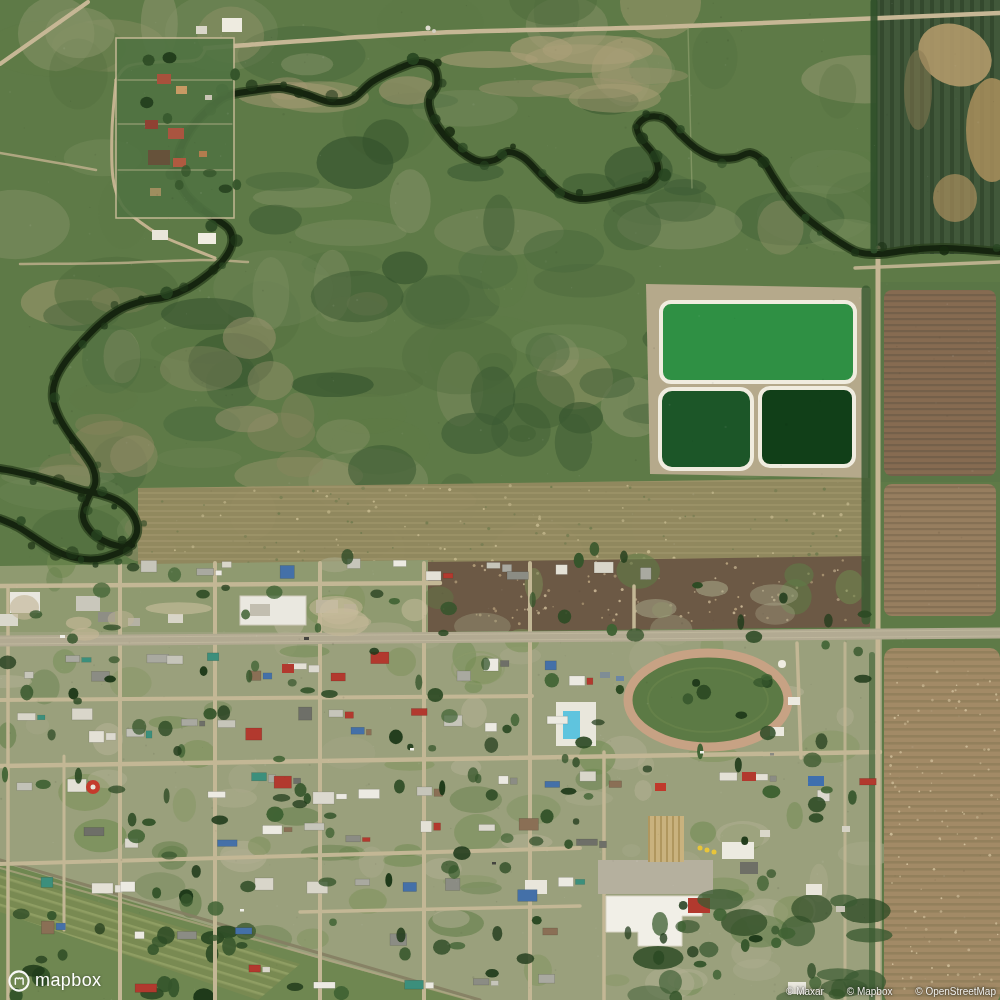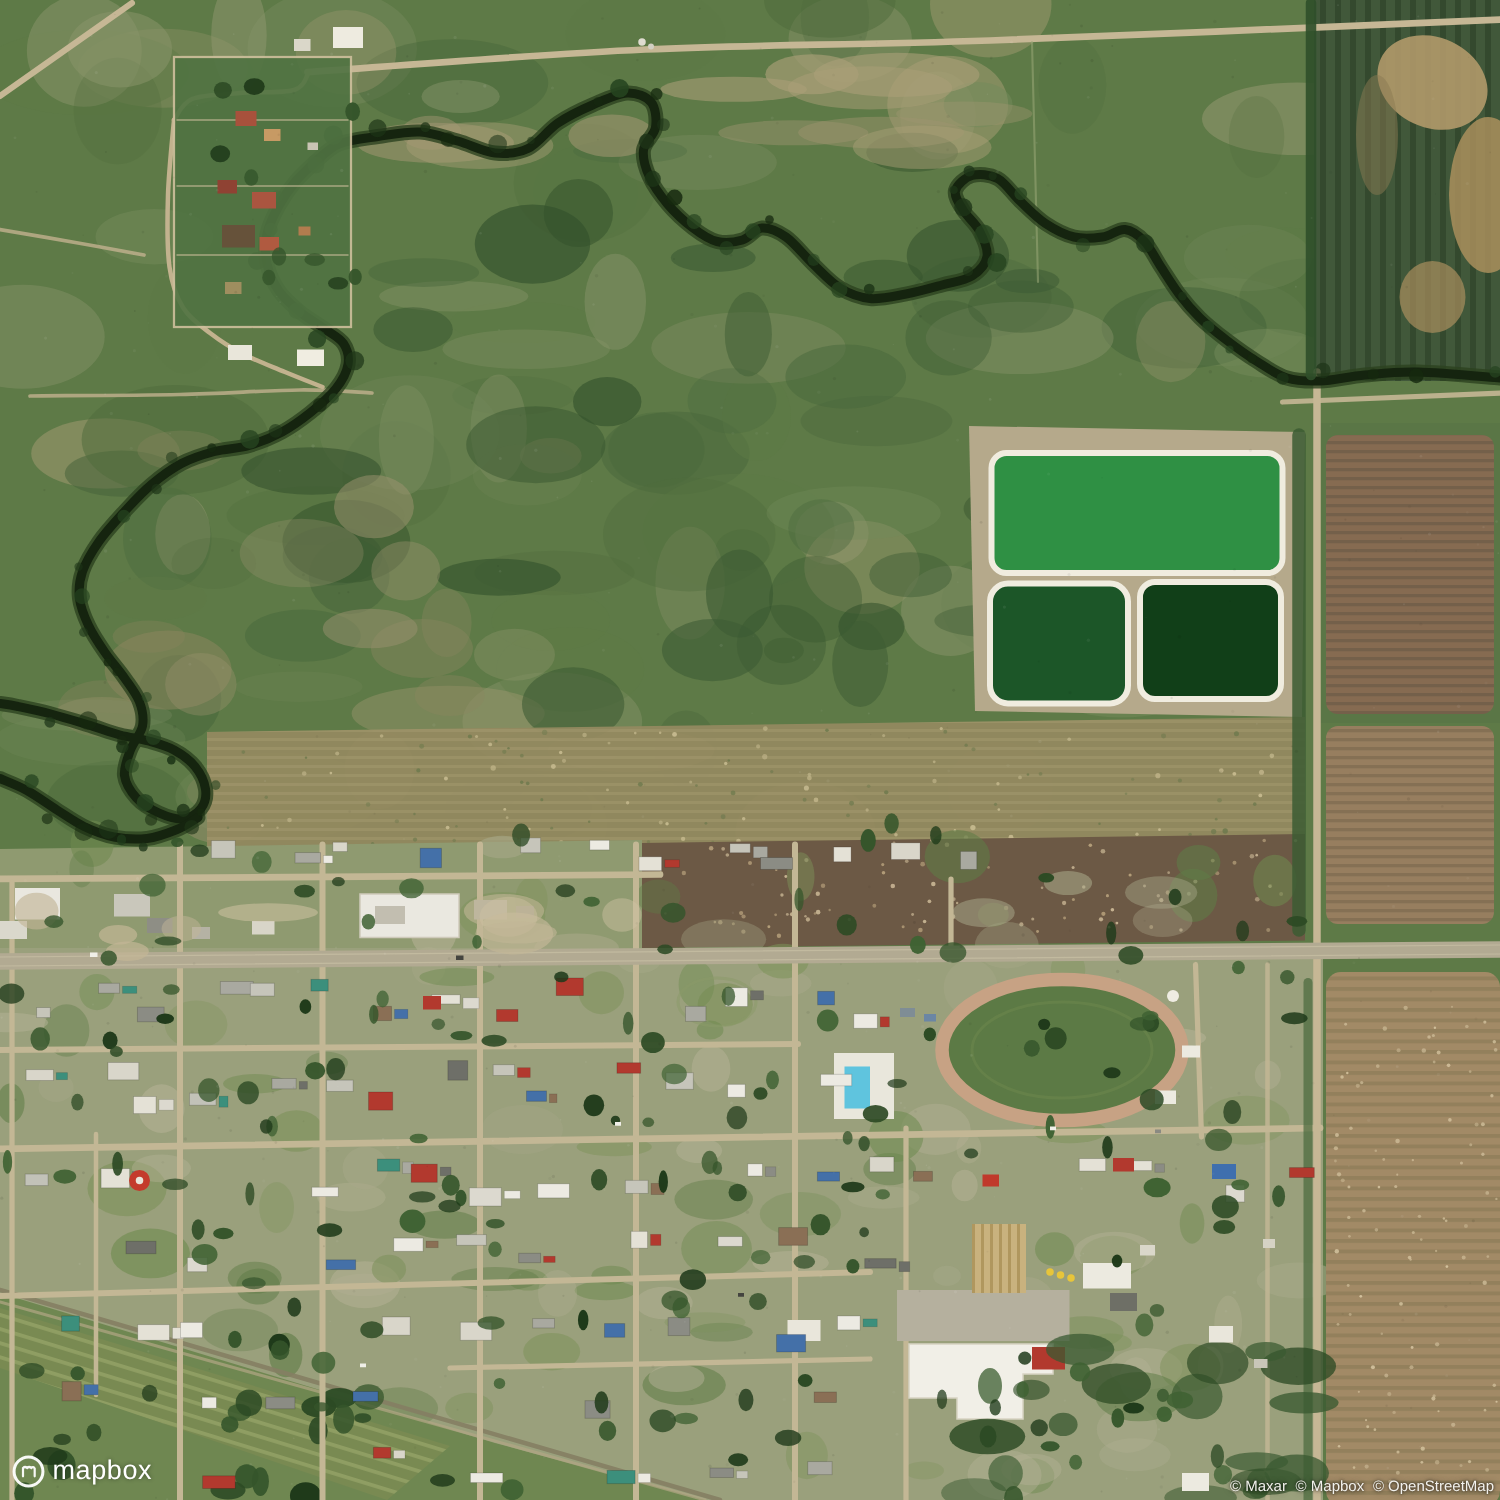--- a/index.html
+++ b/index.html
@@ -5,21 +5,21 @@
   html,body{margin:0;padding:0;background:#222;}
   #stage{position:relative;width:1000px;height:1000px;overflow:hidden;
          font-family:"Liberation Sans", sans-serif;background:#5e7a47;cursor:grab;}
   #map-svg{position:absolute;left:0;top:0;}
   .logo{position:absolute;left:8px;bottom:8px;display:flex;gap:5px;
         color:#fff;font-size:18px;font-weight:500;letter-spacing:.4px;
         text-shadow:0 0 3px rgba(0,0,0,.45);user-select:none;}
   .logo .mark{width:22px;height:22px;}
   .attrib{position:absolute;right:4px;bottom:3px;font-size:10px;color:#f2f1ec;
           text-shadow:0 0 2px rgba(0,0,0,.8),0 0 4px rgba(0,0,0,.5);user-select:none;}
-  .attrib span{margin-left:3px;}
+  .attrib span{margin-left:20px;}
 </style>
 </head>
 <body>
 
 <div id="stage">
   <svg id="map-svg" width="1000" height="1000" viewBox="0 0 1000 1000">
       <defs>
         <pattern id="rowsDark" patternUnits="userSpaceOnUse" width="4" height="6">
           <rect x="0" y="0" width="4" height="6" fill="#866b51"></rect>
           <rect x="0" y="0" width="4" height="2.2" fill="#74604a"></rect>

